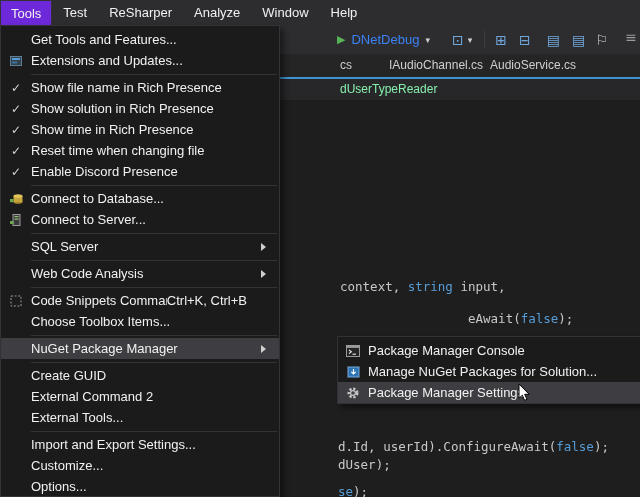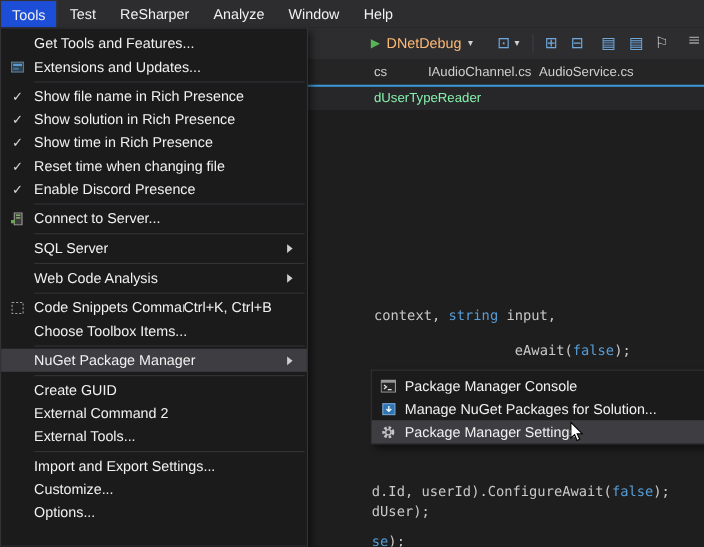--- a/index.html
+++ b/index.html
@@ -3,27 +3,27 @@
 <meta charset="utf-8">
 <style>
   html,body{margin:0;padding:0;background:#1e1e1e;}
   .screen{position:relative;width:640px;height:497px;overflow:hidden;background:#1e1e1e;
           font-family:"Liberation Sans",sans-serif;-webkit-font-smoothing:antialiased;}
 
   
   .menubar{position:absolute;top:0;left:0;right:0;height:25px;background:#2d2d30;display:flex;
            align-items:stretch;color:#f1f1f1;font-size:13px;z-index:6;}
   .mitem{padding:0 11px;display:flex;align-items:center;cursor:default;}
-  .mitem.open{background:#1d4ed8;border:1px solid #333337;border-bottom:none;padding:0 10px;}
+  .mitem.open{background:#6d28d9;border:1px solid #333337;border-bottom:none;padding:0 10px;}
 
   
   .toolbar{position:absolute;top:25px;left:0;right:0;height:29px;background:#2d2d30;z-index:1;}
   .tb-inner{position:absolute;left:337px;top:0;height:100%;display:flex;align-items:center;}
   .tb-play{color:#57b457;font-size:11px;font-family:"DejaVu Sans",sans-serif;margin-right:6px;}
-  .tb-target{color:#fdba74;font-size:13px;}
+  .tb-target{color:#3b82f6;font-size:13px;}
   .tb-caret{color:#d0d0d0;font-size:9px;font-family:"DejaVu Sans",sans-serif;margin-left:6px;}
   .tb-sep{width:1px;height:17px;background:#3e3e42;margin-left:12px;}
   .tb-icon{color:#6fa8dc;font-size:14px;font-family:"DejaVu Sans",sans-serif;line-height:1;}
   .tb-flag{color:#c8c8c8;}
   .tb-overflow{position:absolute;right:3px;top:4px;color:#9a9a9a;font-size:14px;
                font-family:"DejaVu Sans",sans-serif;z-index:1;}
 
   
   .tabwell{position:absolute;top:54px;left:0;right:0;height:23px;background:#252526;z-index:1;}
   .tab{position:absolute;top:4px;font-size:12px;color:#cfcfcf;white-space:nowrap;}
@@ -160,20 +160,31 @@
       <span class="mi-gutter">
           <span class="check">✓</span>
         </span>
       <span class="mi-label">Enable Discord Presence</span>
     </div>
 
     <div class="menu-sep"></div>
 
     <div class="menu-item">
       <span class="mi-gutter">
+        <svg width="13" height="12" viewBox="0 0 13 12">
+            <ellipse cx="8" cy="9" rx="4.5" ry="1.8" fill="#a8882d"></ellipse>
+            <rect x="3.5" y="3" width="9" height="6" fill="#c7a43c"></rect>
+            <ellipse cx="8" cy="3" rx="4.5" ry="1.8" fill="#e3c55c"></ellipse>
+            <rect x="0" y="6" width="3.5" height="3.2" fill="#6aa84f"></rect>
+          </svg>
+      </span>
+      <span class="mi-label">Connect to Database...</span>
+    </div>
+    <div class="menu-item">
+      <span class="mi-gutter">
         <svg width="12" height="12" viewBox="0 0 12 12">
             <rect x="3" y="0.5" width="7" height="11" fill="#3a3a3c" stroke="#9a9a9a"></rect>
             <rect x="4.5" y="2" width="4" height="1.2" fill="#8fbf6f"></rect>
             <rect x="4.5" y="4.5" width="4" height="1.2" fill="#8fbf6f"></rect>
             <rect x="0" y="7" width="3.5" height="3" fill="#6aa84f"></rect>
           </svg>
       </span>
       <span class="mi-label">Connect to Server...</span>
     </div>
 

